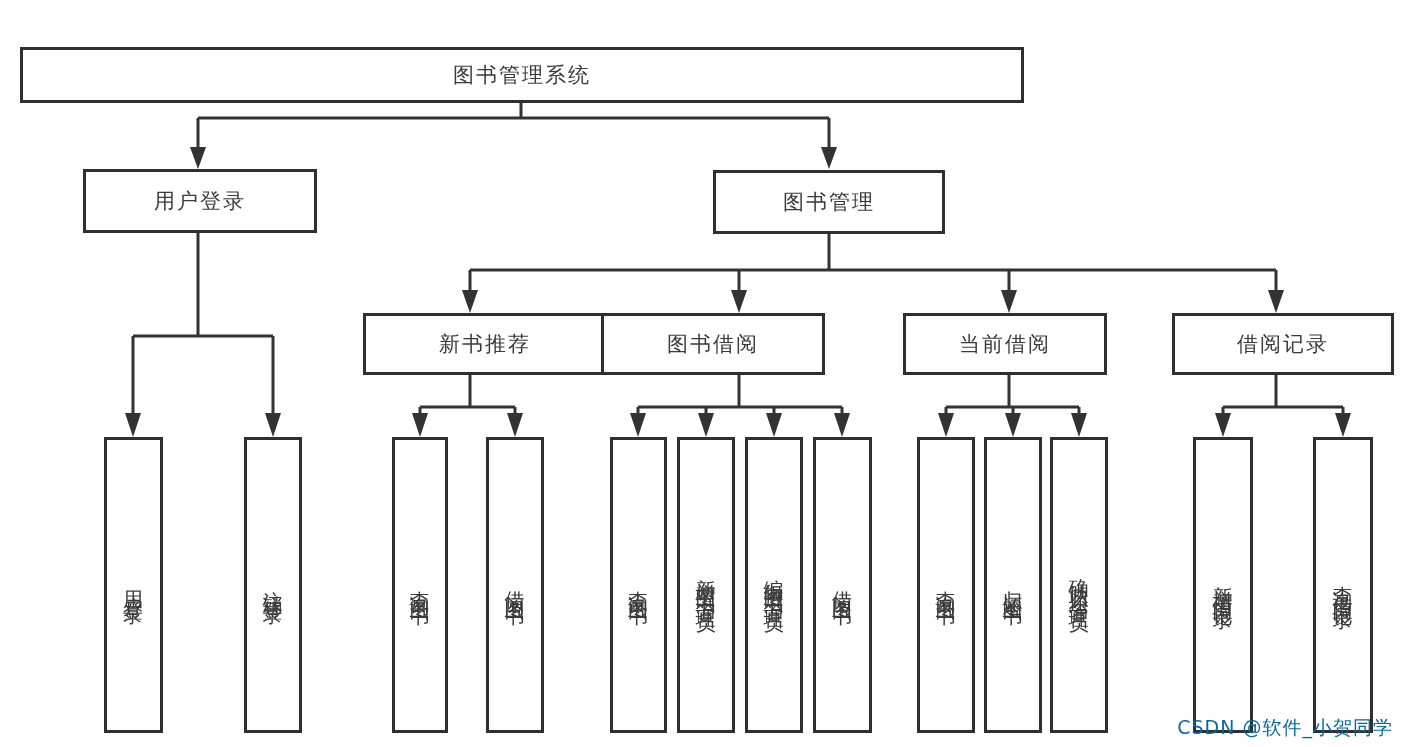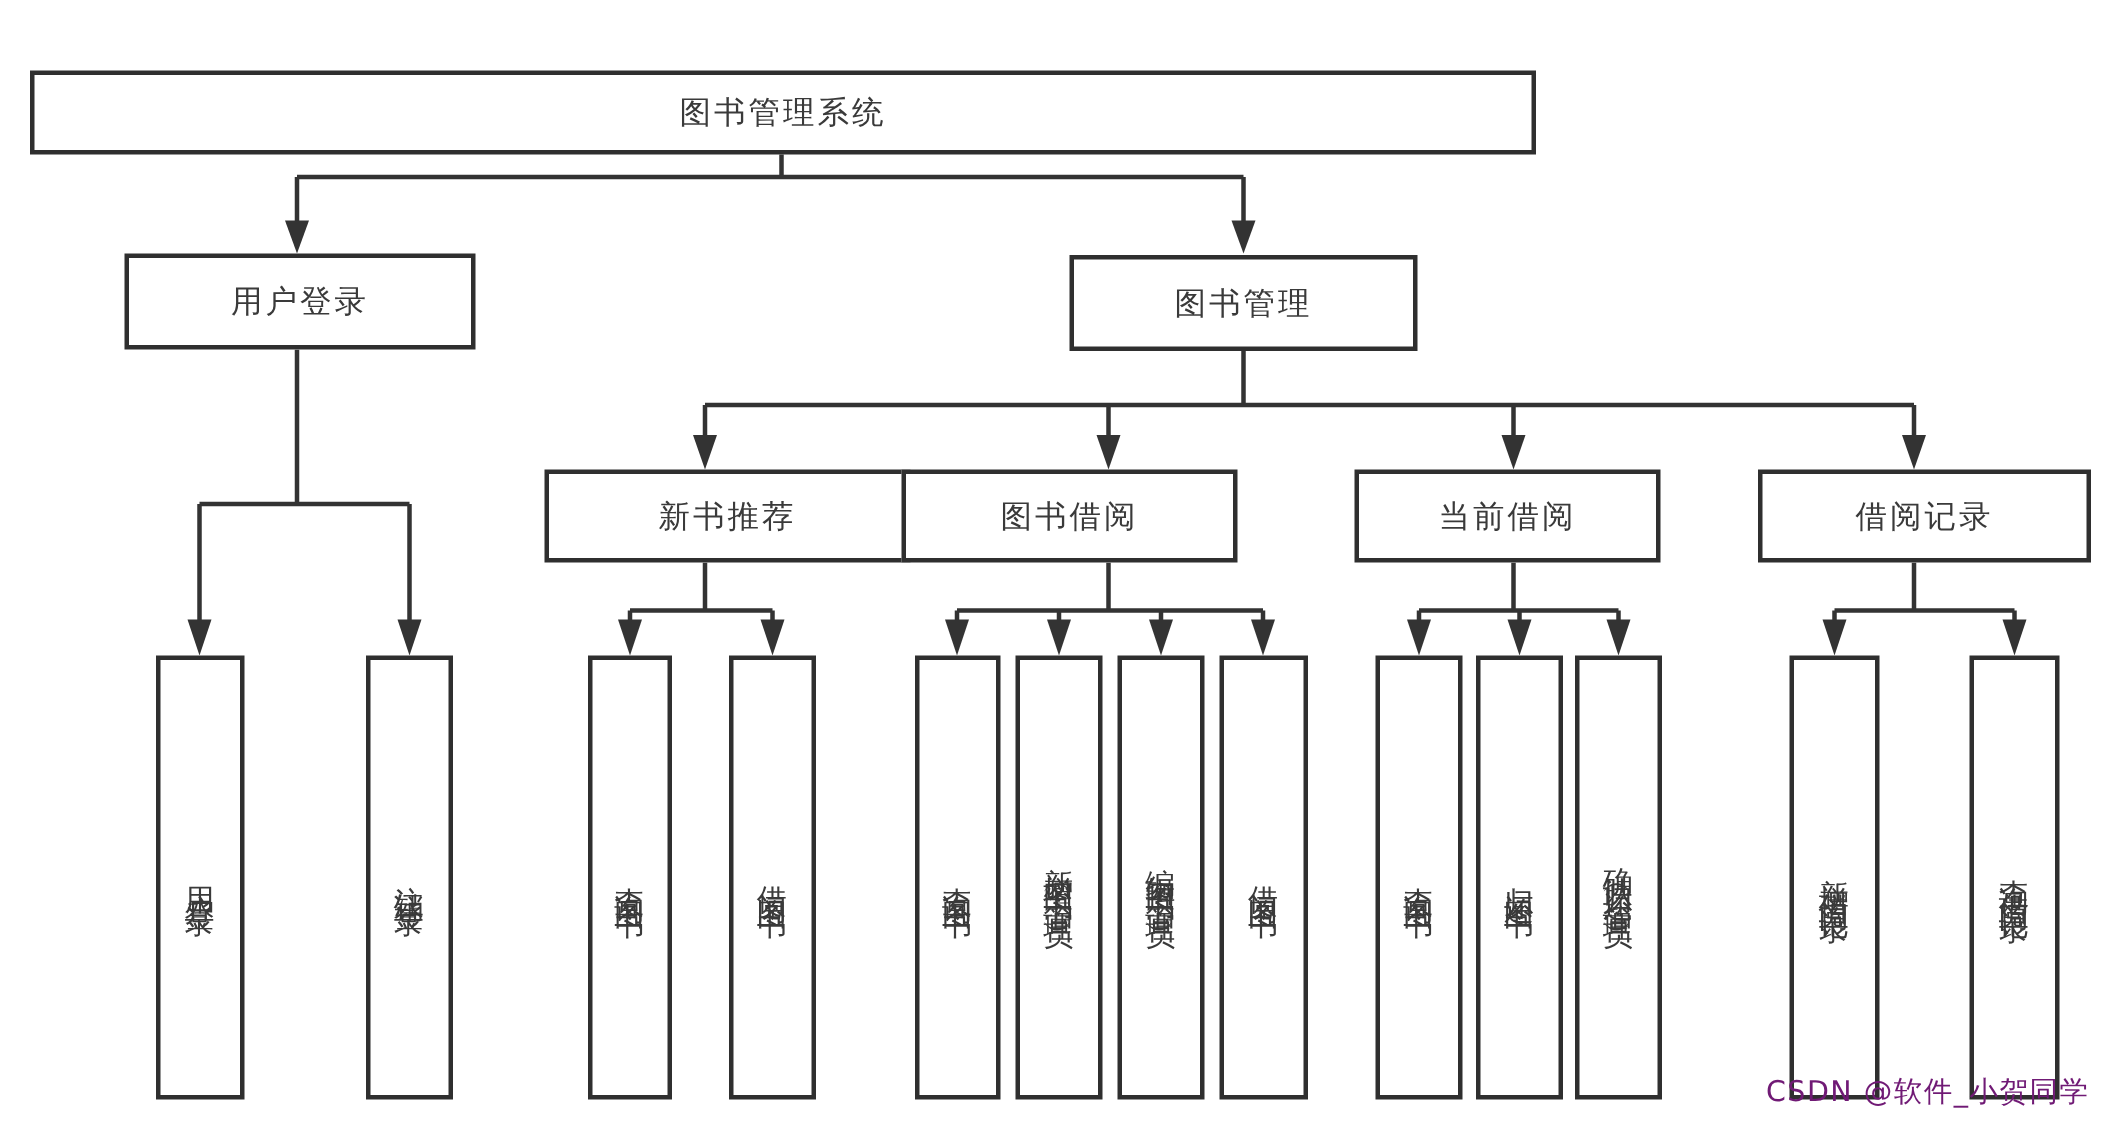--- a/index.html
+++ b/index.html
@@ -54,21 +54,21 @@
     letter-spacing: 5px;
     line-height: 1.1;
     white-space: nowrap;
   }
   .watermark {
     position: absolute;
     right: 12px;
     bottom: 6px;
     font-size: 19px;
     letter-spacing: 1px;
-    color: #701a75;
+    color: #0369a1;
   }
 </style>
 </head>
 <body>
 
 <div class="canvas">
 
   <svg class="connectors" viewBox="0 0 1405 747" xmlns="http://www.w3.org/2000/svg">
 
     <g>

